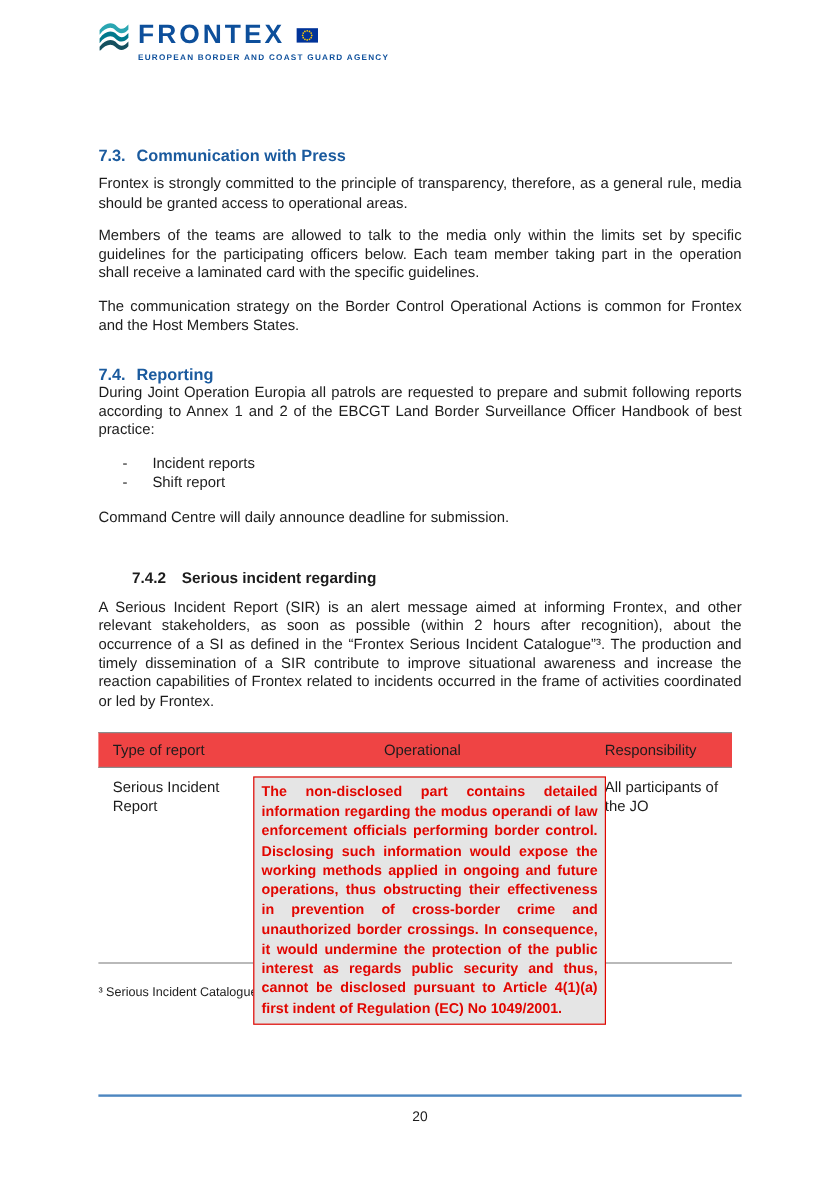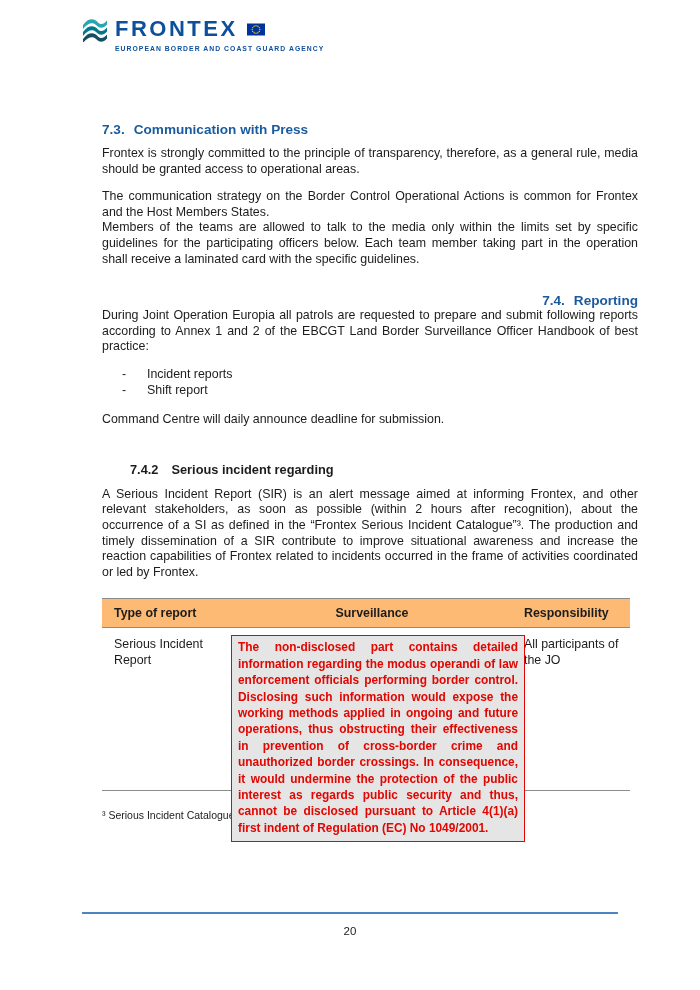--- a/index.html
+++ b/index.html
@@ -8,38 +8,38 @@
     font-family:"Liberation Sans", sans-serif;color:#1c1c1c;
   }
   
   .logo{position:absolute;left:82px;top:16px;}
   .logo-row{display:flex;align-items:center;gap:7px;}
   .logo-mark{display:block;}
   .logo-text{font-size:22px;font-weight:bold;color:#0d4f9b;letter-spacing:2.5px;line-height:1;}
   .eu-flag{display:block;margin-left:2px;}
   .logo-sub{margin-top:3px;margin-left:33px;font-size:6.8px;font-weight:bold;color:#0d4f9b;letter-spacing:1.05px;}
   
-  .content{position:absolute;left:82px;top:122px;width:536px;margin-left:20px;}
+  .content{position:absolute;left:82px;top:122px;width:536px;}
   .h-blue{margin:0 0 9px 0;font-size:13.6px;font-weight:bold;color:#1a5a9e;}
   .h-blue .hnum{margin-right:9px;}
-  .h74{margin-top:26px;margin-bottom:0;text-align:right;}
+  .h74{margin-top:26px;margin-bottom:0;}
   .h-sub{margin:18px 0 10px 28px;font-size:12.8px;font-weight:bold;color:#1c1c1c;}
   .h-sub .hnum3{margin-right:13px;}
   .h742{margin-top:34px;}
   .body-p{margin:0 0 12px 0;font-size:12.4px;line-height:15.6px;text-align:justify;}
   .body-p.last{margin-bottom:0;}
   .bullets{margin:2px 0 0 20px;font-size:12.4px;line-height:15.6px;}
   .bullet{display:flex;}
   .bullet .dash{width:25px;flex:0 0 25px;}
   .cmd{margin-top:14px;}
   
   .rtable{position:relative;margin-top:18px;width:528px;font-size:12.4px;}
-  .thead{display:grid;grid-template-columns:122px 296px 110px;background:#fdba74;
+  .thead{display:grid;grid-template-columns:122px 296px 110px;background:#ef4444;
          border-top:1px solid #8c8c8c;border-bottom:1px solid #8c8c8c;
-         font-weight:bold;padding:7px 0;}
+         font-weight:normal;padding:7px 0;}
   .th.c1{padding-left:12px;}
   .th.c2{text-align:center;}
   .th.c3{padding-left:4px;}
   .tbody{display:grid;grid-template-columns:122px 296px 110px;min-height:162px;
          border-bottom:1px solid #8c8c8c;}
   .td{padding-top:9px;line-height:15.6px;}
   .td.c1{padding-left:12px;padding-right:14px;}
   .td.c3{padding-left:4px;padding-right:6px;}
   .redaction{
     position:absolute;left:129px;top:37px;width:280px;z-index:3;
@@ -83,22 +83,22 @@
       </svg>
     </div>
     <div class="logo-sub">EUROPEAN BORDER AND COAST GUARD AGENCY</div>
   </header>
 
   <main class="content">
 
     <h2 class="h-blue"><span class="hnum">7.3.</span><span>Communication with Press</span></h2>
 
     <p class="body-p">Frontex is strongly committed to the principle of transparency, therefore, as a general rule, media should be granted access to operational areas.</p>
+    <p class="body-p">Members of the teams are allowed to talk to the media only within the limits set by specific guidelines for the participating officers below. Each team member taking part in the operation shall receive a laminated card with the specific guidelines.</p>
     <p class="body-p last">The communication strategy on the Border Control Operational Actions is common for Frontex and the Host Members States.</p>
-    <p class="body-p">Members of the teams are allowed to talk to the media only within the limits set by specific guidelines for the participating officers below. Each team member taking part in the operation shall receive a laminated card with the specific guidelines.</p>
 
     <h2 class="h-blue h74"><span class="hnum">7.4.</span><span>Reporting</span></h2>
 
 
     <p class="body-p">During Joint Operation Europia all patrols are requested to prepare and submit following reports according to Annex 1 and 2 of the EBCGT Land Border Surveillance Officer Handbook of best practice:</p>
 
     <div class="bullets">
       <div class="bullet">
           <span class="dash">-</span>
           <span>Incident reports</span>
@@ -111,21 +111,21 @@
 
     <p class="body-p cmd">Command Centre will daily announce deadline for submission.</p>
 
     <h3 class="h-sub h742"><span class="hnum3">7.4.2</span><span>Serious incident regarding</span></h3>
 
     <p class="body-p">A Serious Incident Report (SIR) is an alert message aimed at informing Frontex, and other relevant stakeholders, as soon as possible (within 2 hours after recognition), about the occurrence of a SI as defined in the “Frontex Serious Incident Catalogue”³. The production and timely dissemination of a SIR contribute to improve situational awareness and increase the reaction capabilities of Frontex related to incidents occurred in the frame of activities coordinated or led by Frontex.</p>
 
     <div class="rtable">
       <div class="thead">
         <div class="th c1">Type of report</div>
-        <div class="th c2">Surveillance</div>
+        <div class="th c2">Operational</div>
         <div class="th c3">Responsibility</div>
       </div>
       <div class="tbody">
         <div class="td c1">Serious Incident Report</div>
         <div class="td c2"></div>
         <div class="td c3">All participants of the JO</div>
       </div>
       <div class="redaction">The non-disclosed part contains detailed information regarding the modus operandi of law enforcement officials performing border control. Disclosing such information would expose the working methods applied in ongoing and future operations, thus obstructing their effectiveness in prevention of cross-border crime and unauthorized border crossings. In consequence, it would undermine the protection of the public interest as regards public security and thus, cannot be disclosed pursuant to Article 4(1)(a) first indent of Regulation (EC) No 1049/2001.</div>
     </div>
 

